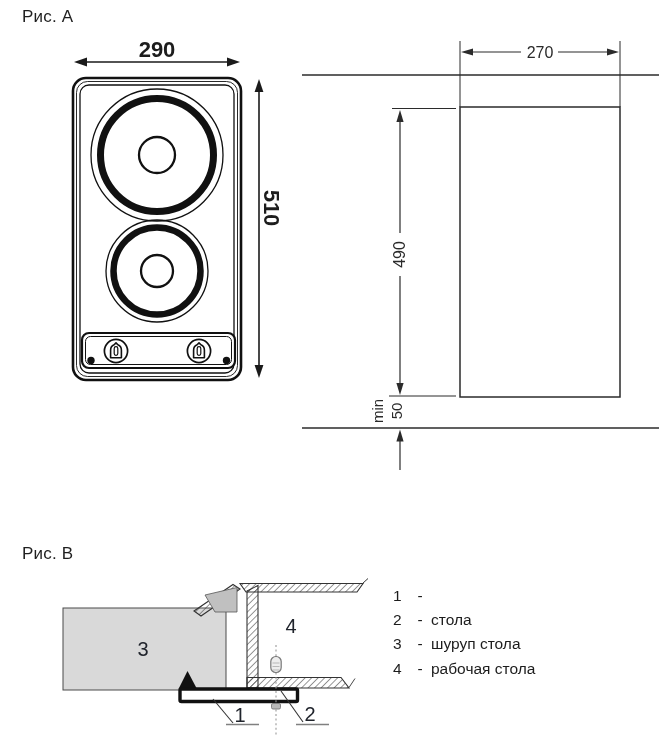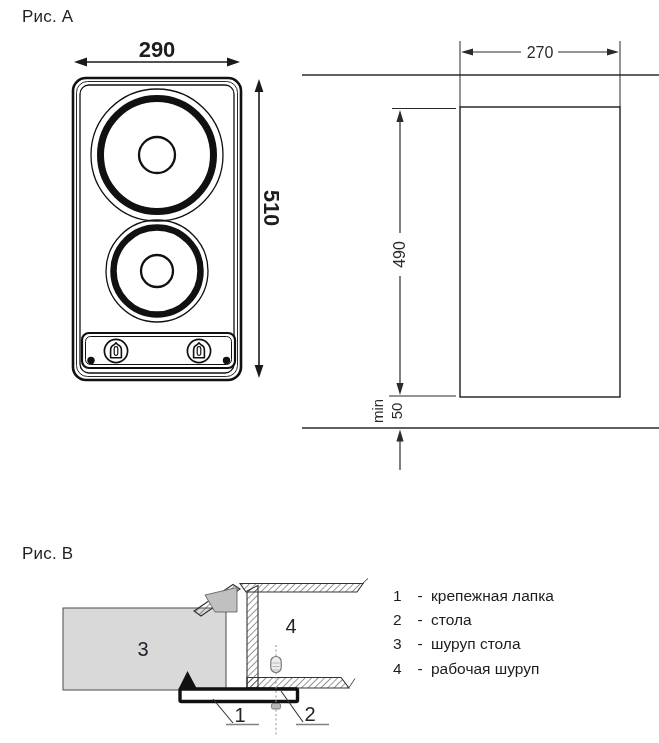--- a/index.html
+++ b/index.html
@@ -158,32 +158,31 @@
         <text class="part-num" x="143" y="656" text-anchor="middle">3</text>
         <text class="part-num" x="291" y="633" text-anchor="middle">4</text>
       </g>
     </g>
   </svg>
 
   <div class="legend">
     <div class="legend-row">
       <span class="l-num">1</span>
       <span class="l-dash">-</span>
-      <span class="l-label">крепежная лапка</span>
     </div>
     <div class="legend-row">
       <span class="l-num">2</span>
       <span class="l-dash">-</span>
       <span class="l-label">стола</span>
     </div>
     <div class="legend-row">
       <span class="l-num">3</span>
       <span class="l-dash">-</span>
       <span class="l-label">шуруп стола</span>
     </div>
     <div class="legend-row">
       <span class="l-num">4</span>
       <span class="l-dash">-</span>
-      <span class="l-label">рабочая шуруп</span>
+      <span class="l-label">рабочая стола</span>
     </div>
   </div>
 
 </div>
 
 </body></html>

